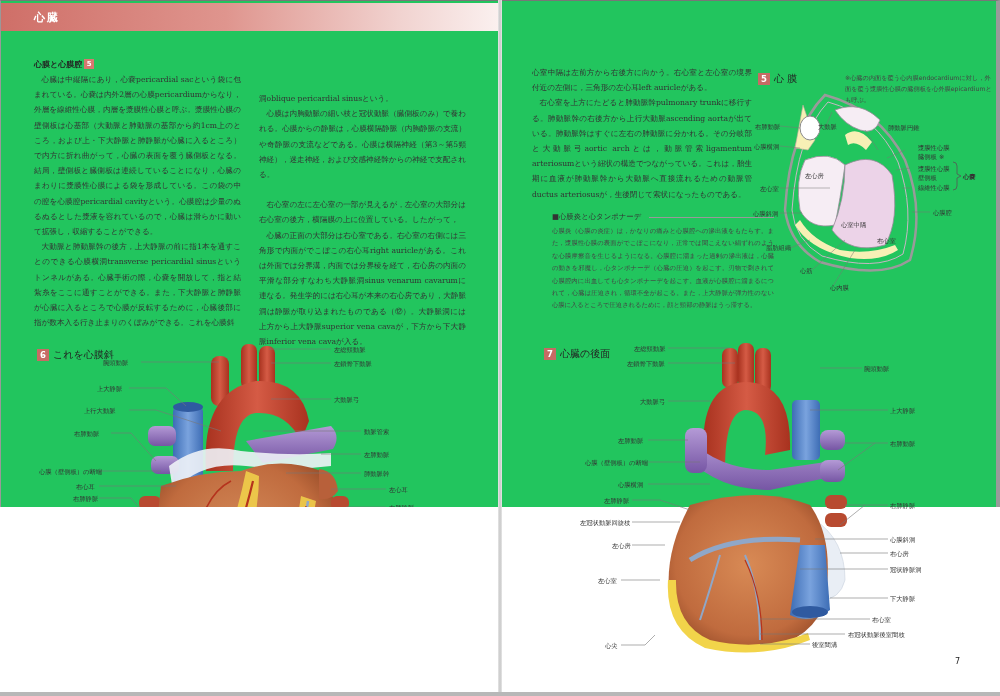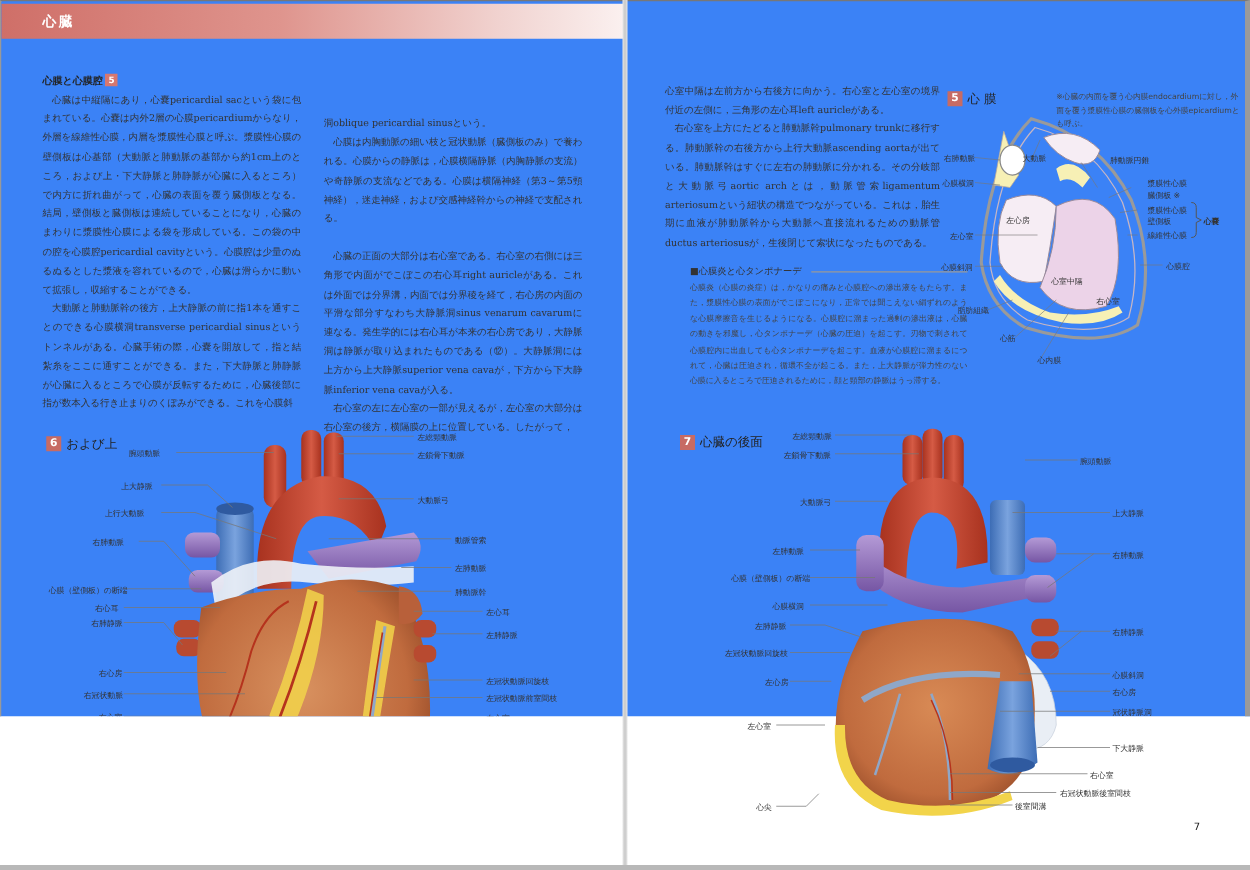--- a/index.html
+++ b/index.html
@@ -1,20 +1,20 @@
 <!DOCTYPE html>
 <html><head>
 <meta charset="utf-8">
 <style>
   * { box-sizing: border-box; margin: 0; padding: 0; }
   html, body { width: 1000px; height: 696px; overflow: hidden; background: #ffffff; }
   body { font-family: "DejaVu Serif", "Liberation Serif", serif; color: #2a2a2a; position: relative; }
 
   .spread { position: absolute; left: 0; top: 0; width: 1000px; height: 696px; background: #fff; }
-  .page { position: absolute; top: 0; height: 573px; background: #3b82f6; overflow: hidden; }
+  .page { position: absolute; top: 0; height: 507px; background: #22c55e; overflow: hidden; }
   .page.left { left: 0; width: 500px; border-top: 1px solid #777; border-left: 1px solid #999; }
   .page.right { left: 500px; width: 500px; border-top: 1px solid #777; border-right: 4px solid #9a9a9a; }
   .gutter { position: absolute; left: 498px; top: 0; width: 4px; height: 696px;
             background: linear-gradient(90deg, #e6e6e6, #c8c8c8 50%, #e6e6e6); }
   .bottom-edge { position: absolute; left: 0; top: 692px; width: 1000px; height: 4px; background: #b8b8b8; }
 
   
   .band { position: absolute; left: 0; top: 2px; width: 500px; height: 28px;
           background: linear-gradient(90deg, #cf6f68 0%, #df958e 45%, #f1d3d0 80%, #fbf1f0 100%); }
   .band-title { position: absolute; left: 33px; top: 7px; font-family: "DejaVu Sans", sans-serif;
@@ -64,27 +64,27 @@
         <span>心膜と心膜腔</span><span class="fig-badge">5</span>
       </div>
       <p>心臓は中縦隔にあり，心嚢pericardial sacという袋に包まれている。心嚢は内外2層の心膜pericardiumからなり，外層を線維性心膜，内層を漿膜性心膜と呼ぶ。漿膜性心膜の壁側板は心基部（大動脈と肺動脈の基部から約1cm上のところ，および上・下大静脈と肺静脈が心臓に入るところ）で内方に折れ曲がって，心臓の表面を覆う臓側板となる。結局，壁側板と臓側板は連続していることになり，心臓のまわりに漿膜性心膜による袋を形成している。この袋の中の腔を心膜腔pericardial cavityという。心膜腔は少量のぬるぬるとした漿液を容れているので，心臓は滑らかに動いて拡張し，収縮することができる。</p>
       <p>大動脈と肺動脈幹の後方，上大静脈の前に指1本を通すことのできる心膜横洞transverse pericardial sinusというトンネルがある。心臓手術の際，心嚢を開放して，指と結紮糸をここに通すことができる。また，下大静脈と肺静脈が心臓に入るところで心膜が反転するために，心臓後部に指が数本入る行き止まりのくぼみができる。これを心膜斜</p>
     </div>
 
     <div class="col" style="left:258px; top:70px; width:207px;margin-top:20px;">
       <p class="noindent">洞oblique pericardial sinusという。</p>
       <p>心膜は内胸動脈の細い枝と冠状動脈（臓側板のみ）で養われる。心膜からの静脈は，心膜横隔静脈（内胸静脈の支流）や奇静脈の支流などである。心膜は横隔神経（第3～第5頸神経），迷走神経，および交感神経幹からの神経で支配される。</p>
       <div class="spacer"></div>
+      <p>右心室の左に左心室の一部が見えるが，左心室の大部分は右心室の後方，横隔膜の上に位置している。したがって，</p>
       <p>心臓の正面の大部分は右心室である。右心室の右側には三角形で内面がでこぼこの右心耳right auricleがある。これは外面では分界溝，内面では分界稜を経て，右心房の内面の平滑な部分すなわち大静脈洞sinus venarum cavarumに連なる。発生学的には右心耳が本来の右心房であり，大静脈洞は静脈が取り込まれたものである（⑫）。大静脈洞には上方から上大静脈superior vena cavaが，下方から下大静脈inferior vena cavaが入る。</p>
-      <p>右心室の左に左心室の一部が見えるが，左心室の大部分は右心室の後方，横隔膜の上に位置している。したがって，</p>
     </div>
 
     <div class="fig-title" style="left:36px; top:347px;">
       <span class="num">6</span>
-      <span>および上</span>
+      <span>これを心膜斜</span>
     </div>
 
     <svg width="500" height="696" style="left:0;top:0;">
       <defs>
         <radialGradient id="myo1" cx="45%" cy="45%" r="65%">
           <stop offset="0%" stop-color="#d8915f"></stop>
           <stop offset="70%" stop-color="#c06b3e"></stop>
           <stop offset="100%" stop-color="#8e4524"></stop>
         </radialGradient>
         <linearGradient id="aorta1" x1="0" x2="1">

